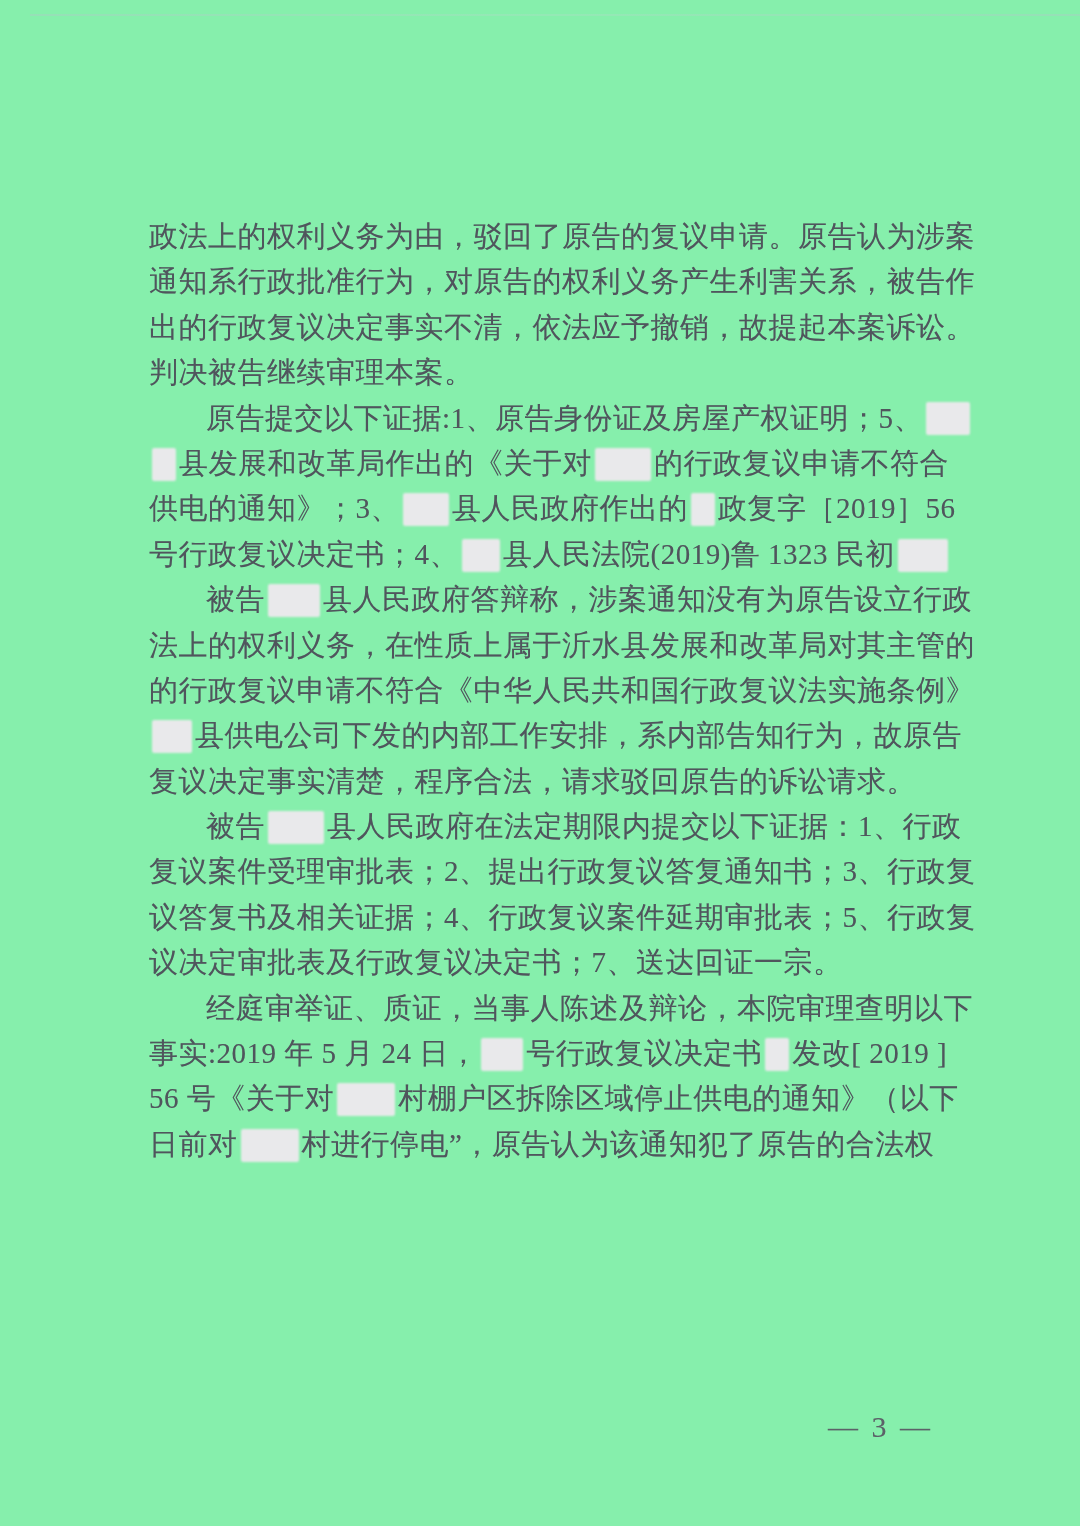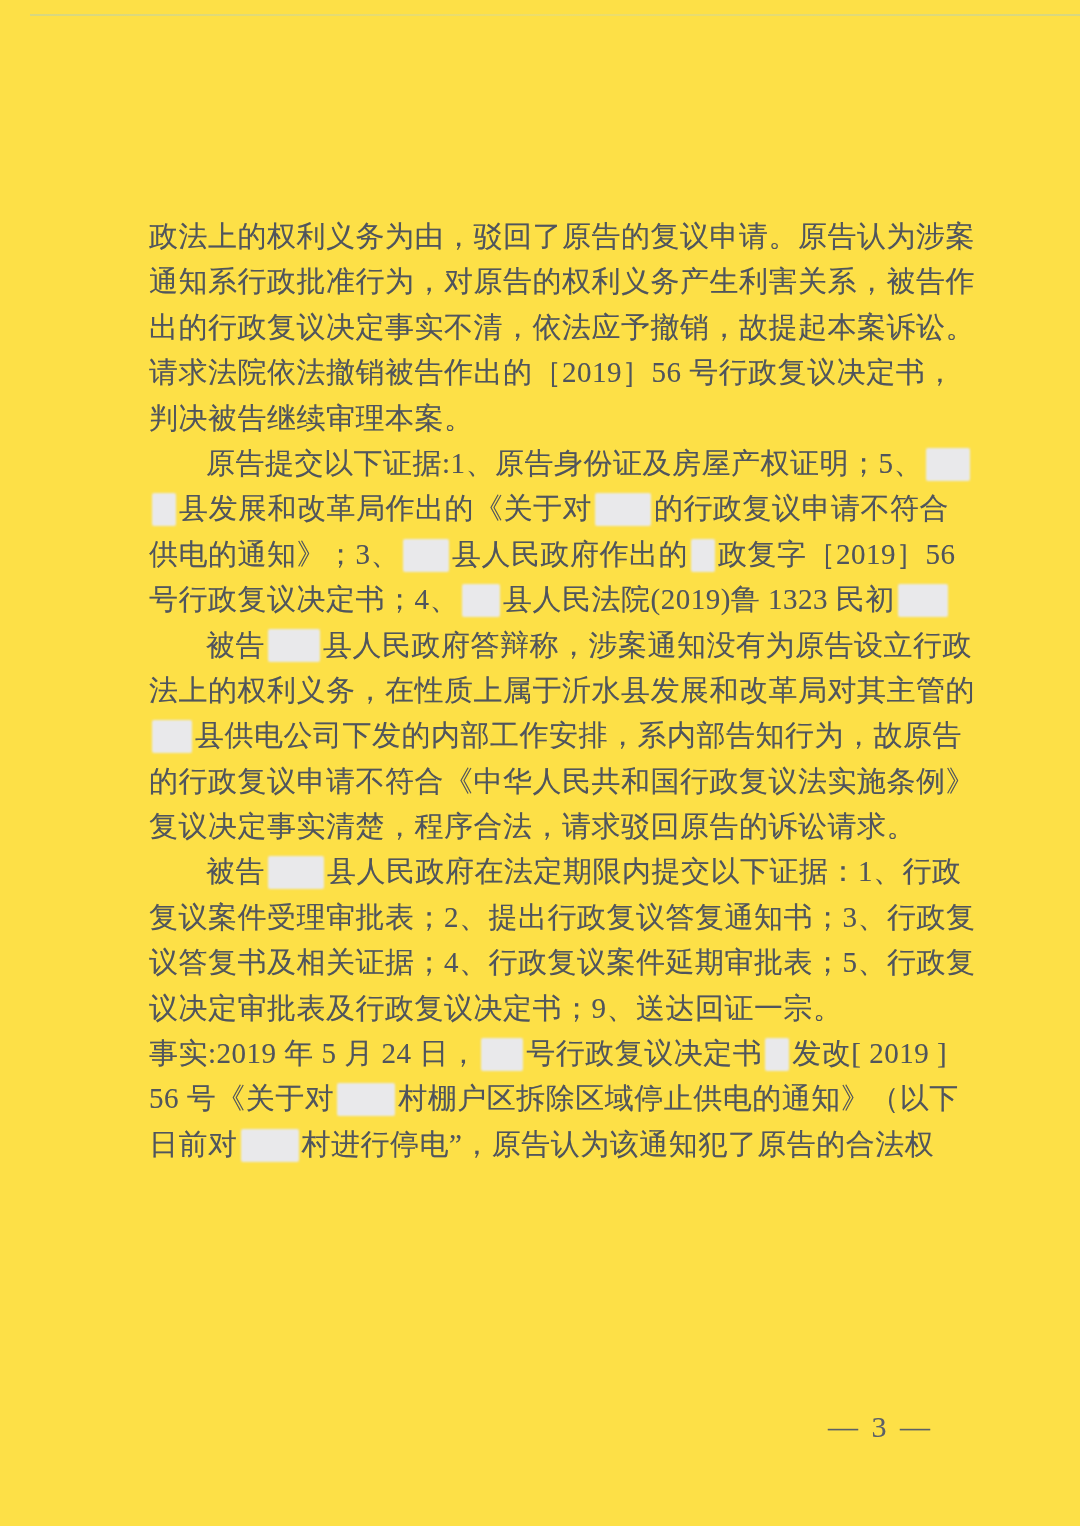--- a/index.html
+++ b/index.html
@@ -1,21 +1,21 @@
 <!DOCTYPE html>
 <html lang="zh"><head>
 <meta charset="utf-8">
 <style>
   html,body{margin:0;padding:0;}
   body{
     width:1080px;height:1526px;position:relative;overflow:hidden;
     background:#fdfdfc;
     font-family:"Liberation Serif","DejaVu Serif",serif;
   }
-  .page{position:absolute;inset:0;background:#fde047;}
+  .page{position:absolute;inset:0;background:#86efac;}
   
   .scan-line{
     position:absolute;left:30px;right:0;top:14px;height:2px;
     background:linear-gradient(90deg,rgba(170,205,196,.45),rgba(190,215,208,.25),rgba(170,205,196,.45));
     pointer-events:none;
   }
   .content{
     position:absolute;left:149px;top:214px;width:815px;
     color:#50555d;
   }
@@ -38,33 +38,33 @@
 </style>
 </head>
 <body>
 
 <div class="page">
   <div class="scan-line"></div>
   <div class="content">
       <div class="line"><span>政法上的权利义务为由，驳回了原告的复议申请。原告认为涉案</span></div>
       <div class="line"><span>通知系行政批准行为，对原告的权利义务产生利害关系，被告作</span></div>
       <div class="line"><span>出的行政复议决定事实不清，依法应予撤销，故提起本案诉讼。</span></div>
-      <div class="line"><span>请求法院依法撤销被告作出的［2019］56 号行政复议决定书，</span></div>
       <div class="line"><span>判决被告继续审理本案。</span></div>
       <div class="line indent"><span>原告提交以下证据:1、原告身份证及房屋产权证明；5、</span><span class="redact" style="width: 44px;"></span></div>
       <div class="line"><span class="redact" style="width: 24px;"></span><span>县发展和改革局作出的《关于对</span><span class="redact" style="width: 56px;"></span><span>的行政复议申请不符合</span></div>
       <div class="line"><span>供电的通知》；3、</span><span class="redact" style="width: 46px;"></span><span>县人民政府作出的</span><span class="redact" style="width: 24px;"></span><span>政复字［2019］56</span></div>
       <div class="line"><span>号行政复议决定书；4、</span><span class="redact" style="width: 38px;"></span><span>县人民法院(2019)鲁 1323 民初</span><span class="redact" style="width: 50px;"></span></div>
       <div class="line indent"><span>被告</span><span class="redact" style="width: 52px;"></span><span>县人民政府答辩称，涉案通知没有为原告设立行政</span></div>
       <div class="line"><span>法上的权利义务，在性质上属于沂水县发展和改革局对其主管的</span></div>
+      <div class="line"><span>的行政复议申请不符合《中华人民共和国行政复议法实施条例》</span></div>
       <div class="line"><span class="redact" style="width: 40px;"></span><span>县供电公司下发的内部工作安排，系内部告知行为，故原告</span></div>
-      <div class="line"><span>的行政复议申请不符合《中华人民共和国行政复议法实施条例》</span></div>
       <div class="line"><span>复议决定事实清楚，程序合法，请求驳回原告的诉讼请求。</span></div>
       <div class="line indent"><span>被告</span><span class="redact" style="width: 56px;"></span><span>县人民政府在法定期限内提交以下证据：1、行政</span></div>
       <div class="line"><span>复议案件受理审批表；2、提出行政复议答复通知书；3、行政复</span></div>
       <div class="line"><span>议答复书及相关证据；4、行政复议案件延期审批表；5、行政复</span></div>
-      <div class="line"><span>议决定审批表及行政复议决定书；9、送达回证一宗。</span></div>
+      <div class="line"><span>议决定审批表及行政复议决定书；7、送达回证一宗。</span></div>
+      <div class="line indent"><span>经庭审举证、质证，当事人陈述及辩论，本院审理查明以下</span></div>
       <div class="line"><span>事实:2019 年 5 月 24 日，</span><span class="redact" style="width: 42px;"></span><span>号行政复议决定书</span><span class="redact" style="width: 24px;"></span><span>发改[ 2019 ]</span></div>
       <div class="line"><span>56 号《关于对</span><span class="redact" style="width: 58px;"></span><span>村棚户区拆除区域停止供电的通知》（以下</span></div>
       <div class="line"><span>日前对</span><span class="redact" style="width: 58px;"></span><span>村进行停电”，原告认为该通知犯了原告的合法权</span></div>
     </div>
   <div class="page-num">— 3 —</div>
 </div>
 
 </body></html>

